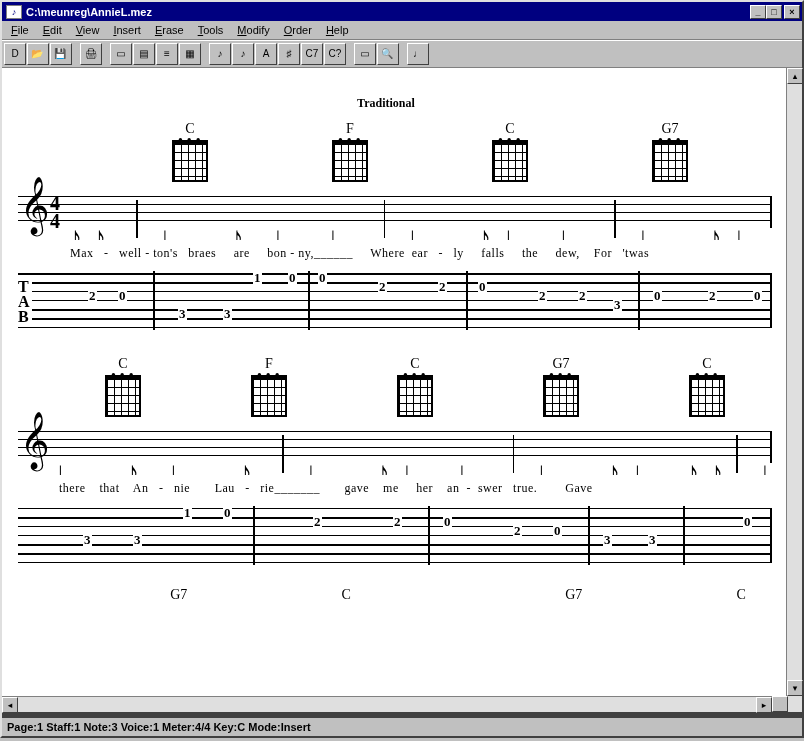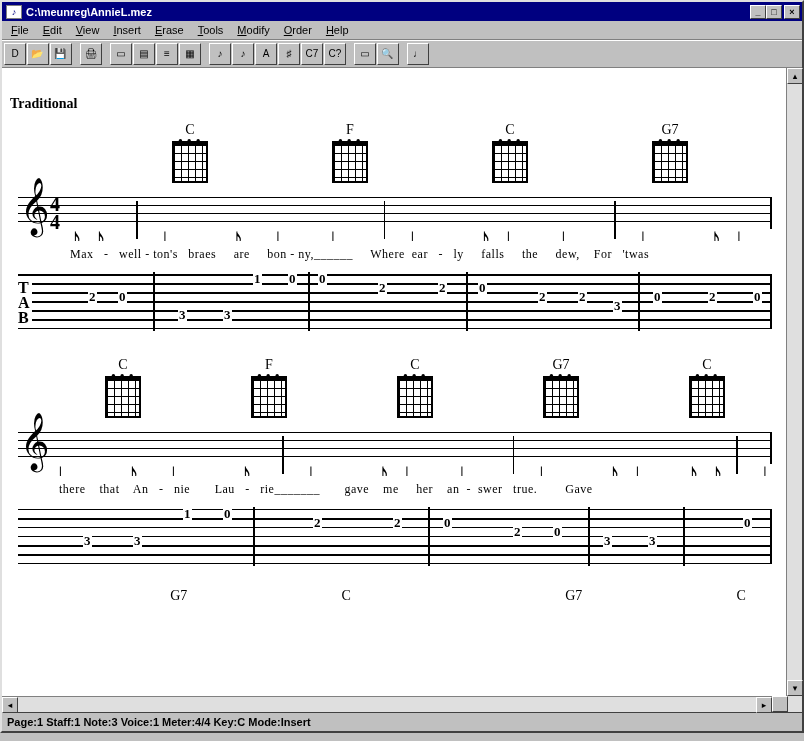--- a/index.html
+++ b/index.html
@@ -15,23 +15,23 @@
 .menubar .mi .u { text-decoration: underline; }
 .toolbar { display: flex; padding: 2px; gap: 1px; border-top: 1px solid #fff; border-bottom: 1px solid #808080; align-items: center; }
 .tbtn { width: 22px; height: 22px; background: #c0c0c0; border: 1px solid; border-color: #fff #404040 #404040 #fff; text-align: center; line-height: 20px; font-size: 10px; color: #000; }
 .tsep { width: 6px; }
 .client-wrap { position: relative; background: #fff; }
 .client { width: 786px; height: 644px; background: #fff; overflow: hidden; padding: 10px 8px; position: relative; font-family: "Times New Roman", serif; color: #000; }
 .vscroll, .hscroll { position: absolute; background: #dfdfdf; }
 .vscroll { top: 0; right: 0; width: 16px; height: 644px; border-left:1px solid #808080;}
 .hscroll { bottom: 0; left: 0; height: 16px; width: 786px; border-top:1px solid #808080;}
 .sbtn { width: 16px; height: 16px; background: #c0c0c0; border: 1px solid; border-color: #fff #404040 #404040 #fff; text-align: center; line-height: 14px; font-size: 9px; color:#000; position: absolute; }
-.statusbar { border-top: 1px solid #404040; padding: 3px 5px; background: #c0c0c0; }
+.statusbar { border-top: 6px solid #404040; padding: 3px 5px; background: #c0c0c0; }
 .title { text-align: center; font-size: 26px; font-weight: bold; margin-top: 4px; font-family: "Times New Roman", serif; }
-.attr { text-align: left; font-weight: bold; font-size: 14px; margin: 18px 18px 0 0; font-family: "Times New Roman", serif;}
+.attr { text-align: center; font-weight: bold; font-size: 12px; margin: 18px 18px 0 0; font-family: "Times New Roman", serif;}
 .system { margin-top: 10px; }
 .chord-row { display: flex; padding-left: 100px; }
 .chord-row.two { padding-left: 40px; }
 .chord-row.three { padding-left: 130px; gap: 90px;}
 .chord { width: 160px; text-align: center; font-size: 14px; font-family: "Times New Roman", serif; }
 .chord .nm { margin-bottom: 3px; }
 .chord .dia { width: 36px; height: 42px; margin: 0 auto; border: 2px solid #000; border-top: 4px solid #000; background: repeating-linear-gradient(to right, #000 0, #000 1px, transparent 1px, transparent 7px), repeating-linear-gradient(to bottom, #000 0, #000 1px, transparent 1px, transparent 8px); position: relative; }
 .chord .dia::before { content: "●●●"; position: absolute; font-size: 8px; top: -9px; left: 4px; letter-spacing: 4px; color: #000;}
 .staff { height: 52px; position: relative; margin: 6px 8px 0 8px; }
 .staff-lines { position: absolute; top: 8px; left: 0; right: 0; height: 32px; background: repeating-linear-gradient(to bottom, #000 0, #000 1.5px, transparent 1.5px, transparent 8px); border-right: 2px solid #000;}

